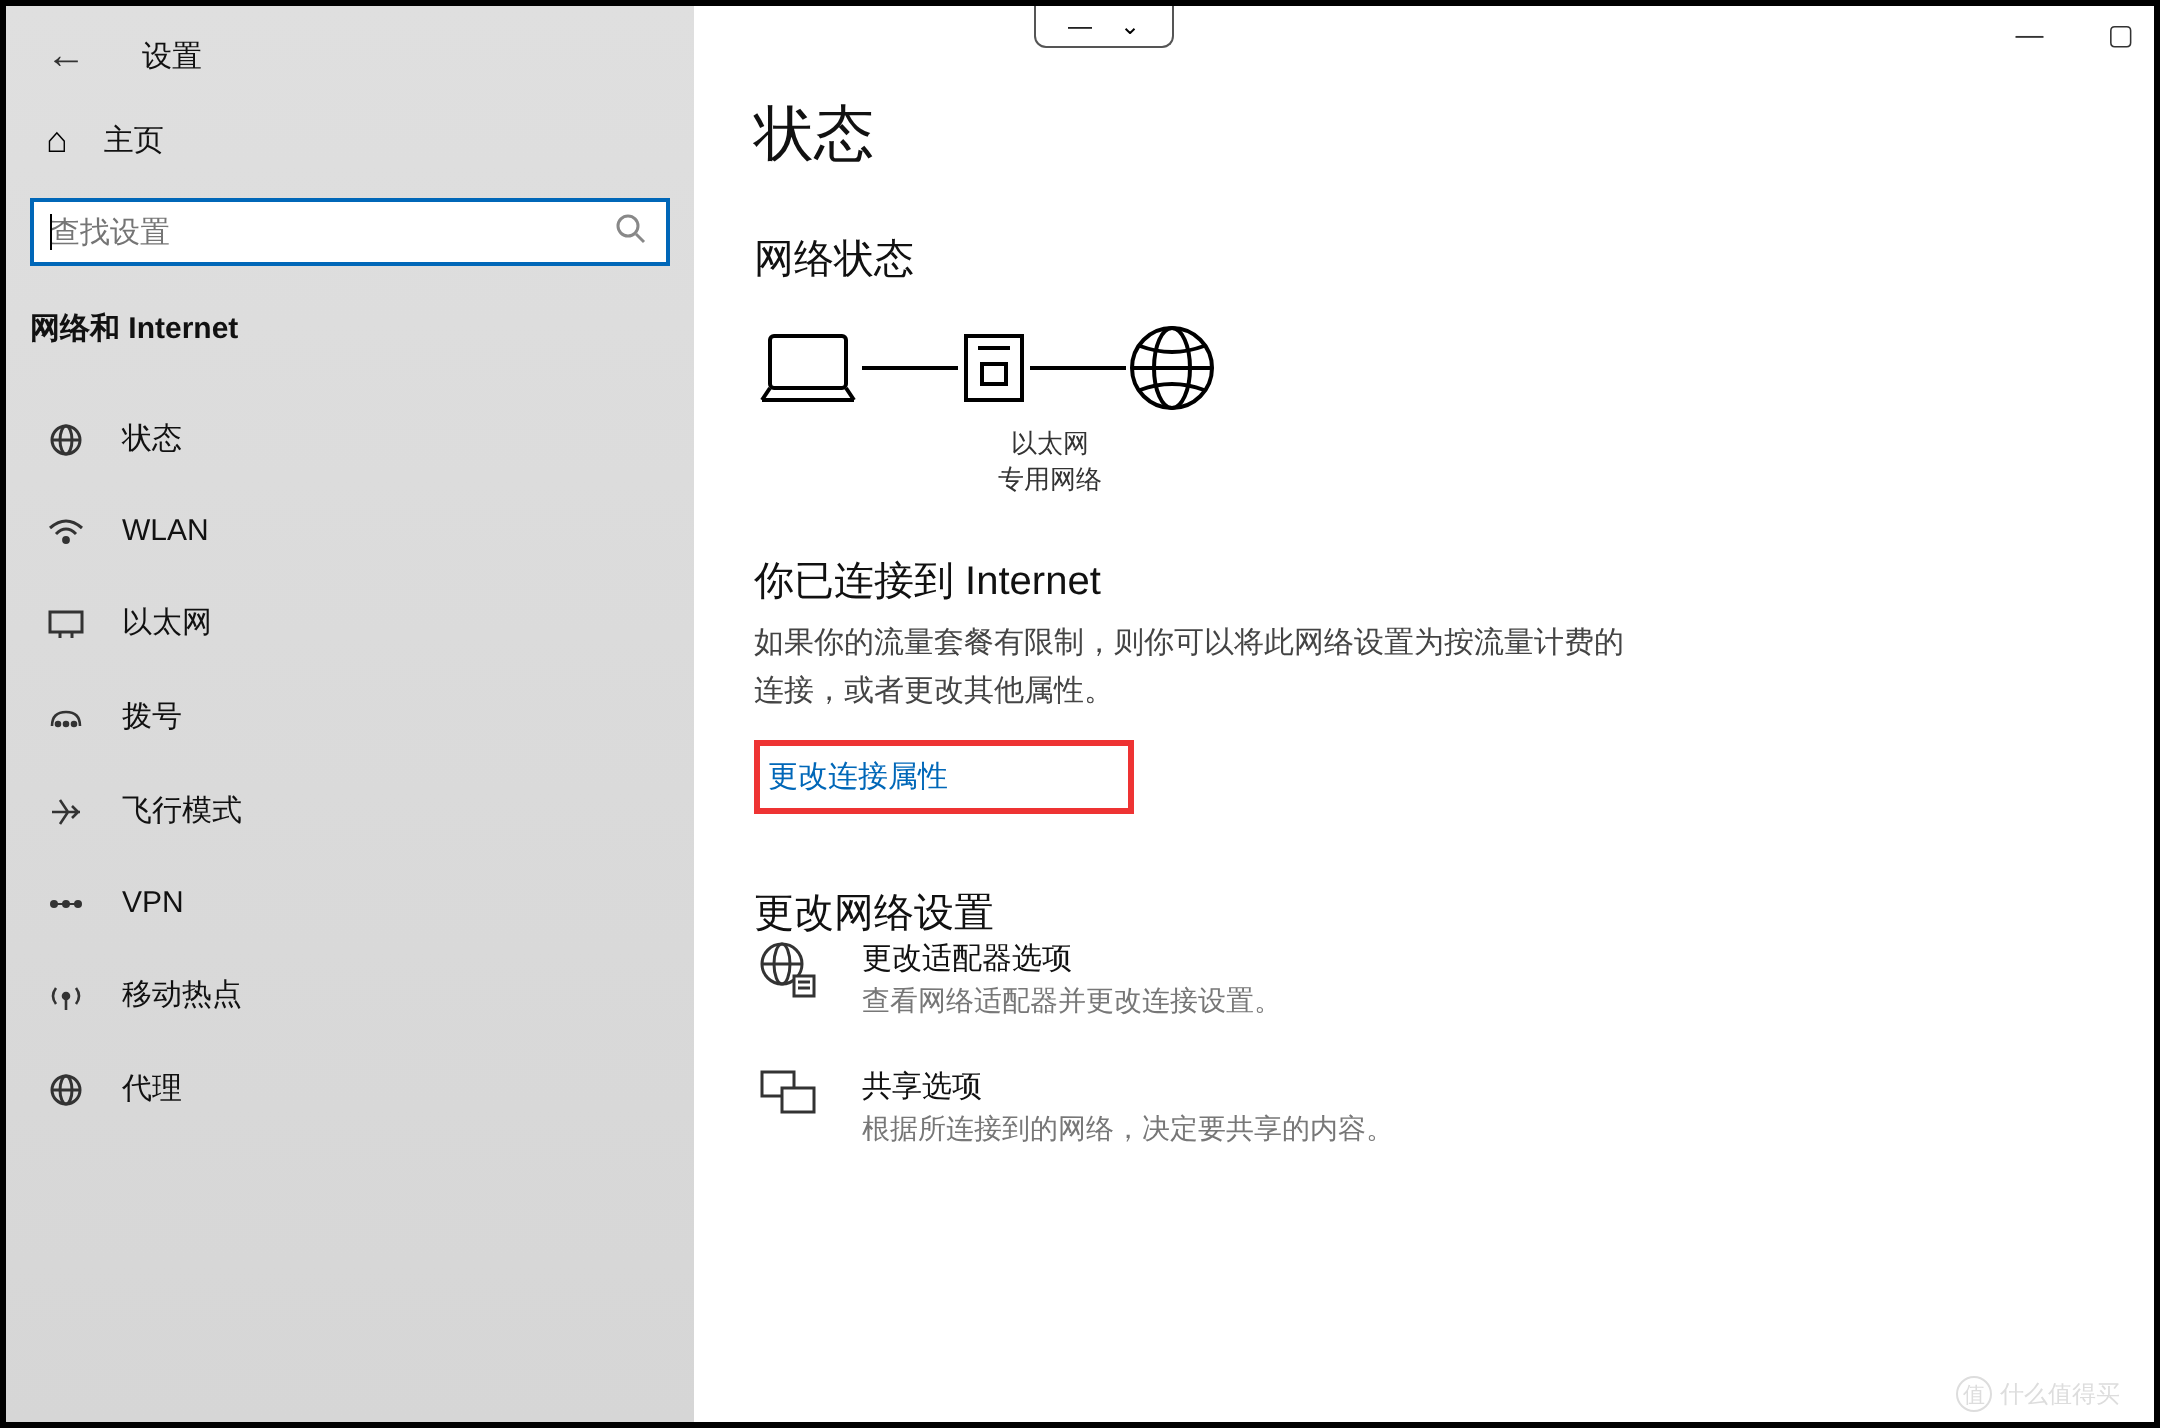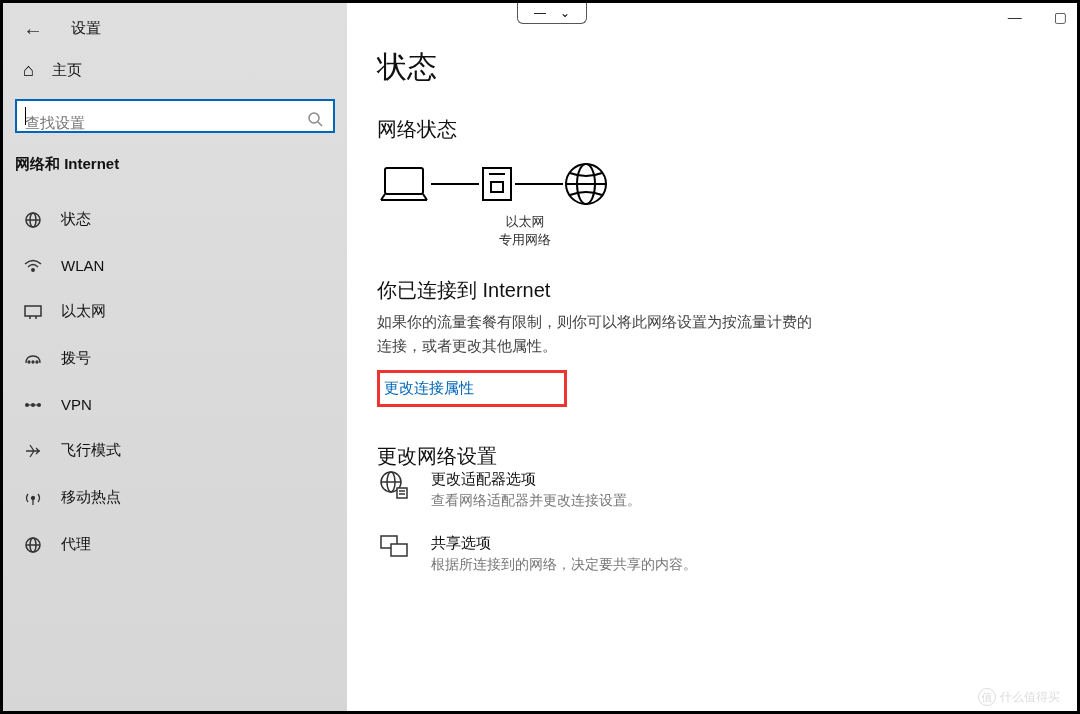--- a/index.html
+++ b/index.html
@@ -10,21 +10,21 @@
     
     .nav-top { display: flex; align-items: center; gap: 28px; padding: 14px 20px 10px; }
     .back-btn { font-size: 20px; color: #333; cursor: pointer; }
     .settings-title { font-size: 15px; color: #111; }
     
     .home-row { display: flex; align-items: center; gap: 18px; padding: 10px 20px 18px; }
     .home-icon { font-size: 18px; }
     .home-label { font-size: 15px; color: #111; }
     
     .search-wrap { padding: 0 12px 22px; }
-    .search-box { position: relative; border: 2px solid #0067b8; background: #fff; height: 34px; display: flex; align-items: flex-end; }
+    .search-box { position: relative; border: 2px solid #0067b8; background: #fff; height: 34px; display: flex; align-items: center; }
     .search-input { border: none; outline: none; flex: 1; padding: 0 8px; font-size: 15px; color: #888; background: transparent; }
     .cursor { position: absolute; left: 8px; top: 6px; bottom: 6px; width: 1px; background: #000; }
     .search-icon { position: absolute; right: 10px; color: #888; font-size: 16px; }
     
     .section-header { padding: 0 12px 22px; font-size: 15px; font-weight: 600; color: #111; }
     
     .menu-item { display: flex; align-items: center; gap: 18px; padding: 14px 20px; cursor: pointer; }
     .menu-item .micon { width: 20px; font-size: 17px; color: #333; display: flex; justify-content: center; }
     .menu-item .mlabel { font-size: 15px; color: #111; }
     
@@ -121,36 +121,36 @@
           <path d="M2 10 Q2 3 9 3 Q16 3 16 10"></path>
           <circle cx="5" cy="9" r="1" fill="#333"></circle>
           <circle cx="9" cy="9" r="1" fill="#333"></circle>
           <circle cx="13" cy="9" r="1" fill="#333"></circle>
         </svg>
       </span>
     <span class="mlabel">拨号</span>
   </div>
   <div class="menu-item">
     <span class="micon">
+        <svg width="18" height="18" viewBox="0 0 18 18" fill="none" stroke="#333" stroke-width="1.3">
+          <path d="M2 9 L16 9 M10 9 L6 3 M10 9 L6 15 M15 9 L12 6 M15 9 L12 12"></path>
+        </svg>
+      </span>
+    <span class="mlabel">飞行模式</span>
+  </div>
+  <div class="menu-item">
+    <span class="micon">
         <svg width="18" height="12" viewBox="0 0 18 12" fill="#333">
           <circle cx="3" cy="6" r="2"></circle>
           <circle cx="9" cy="6" r="2"></circle>
           <circle cx="15" cy="6" r="2"></circle>
           <line x1="3" y1="6" x2="15" y2="6" stroke="#333" stroke-width="1"></line>
         </svg>
       </span>
     <span class="mlabel">VPN</span>
-  </div>
-  <div class="menu-item">
-    <span class="micon">
-        <svg width="18" height="18" viewBox="0 0 18 18" fill="none" stroke="#333" stroke-width="1.3">
-          <path d="M2 9 L16 9 M10 9 L6 3 M10 9 L6 15 M15 9 L12 6 M15 9 L12 12"></path>
-        </svg>
-      </span>
-    <span class="mlabel">飞行模式</span>
   </div>
   <div class="menu-item">
     <span class="micon">
         <svg width="18" height="16" viewBox="0 0 18 16" fill="none" stroke="#333" stroke-width="1.3">
           <path d="M4 4 Q1 8 4 12"></path>
           <path d="M14 4 Q17 8 14 12"></path>
           <circle cx="9" cy="8" r="1.5" fill="#333"></circle>
           <line x1="9" y1="9" x2="9" y2="15"></line>
         </svg>
       </span>

